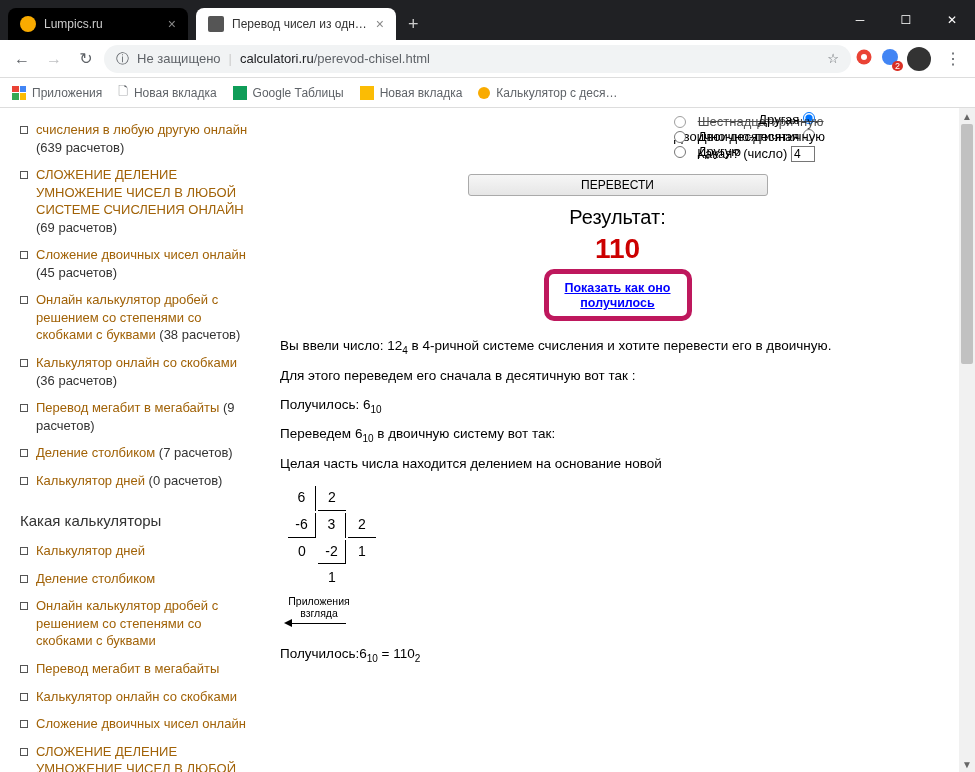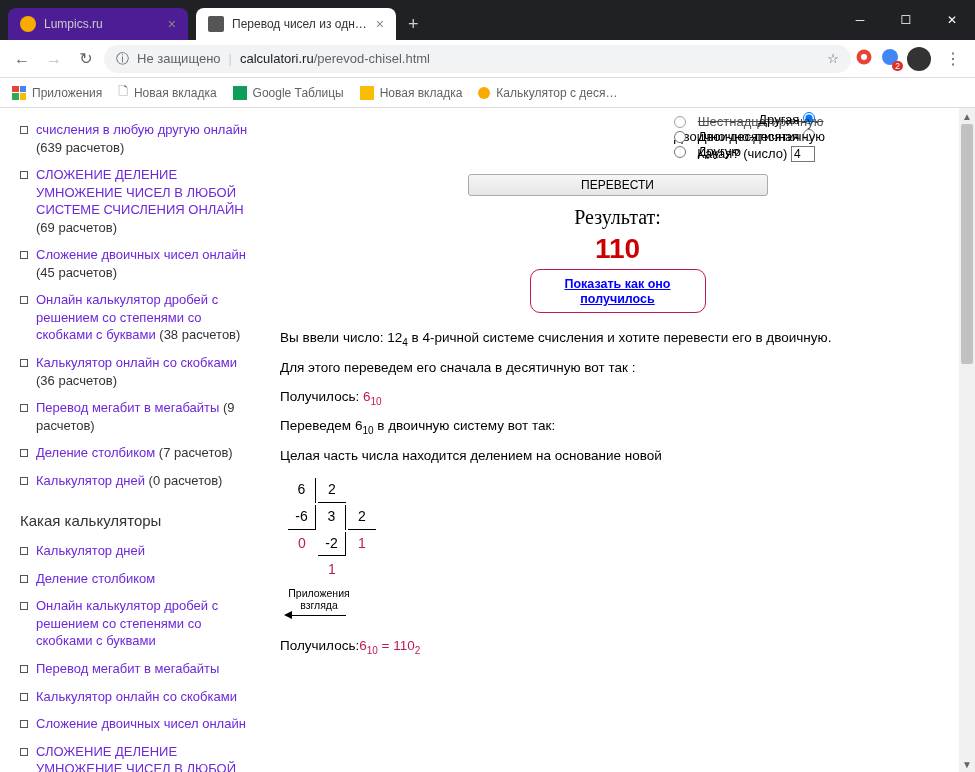--- a/index.html
+++ b/index.html
@@ -1,20 +1,20 @@
 <!DOCTYPE html>
 <html><head>
 <meta charset="utf-8">
 <style>
 * { margin: 0; padding: 0; box-sizing: border-box; }
 body { font-family: Arial, sans-serif; font-size: 13px; background: #fff; width: 975px; height: 772px; overflow: hidden; }
 
 
 .titlebar { background: #202124; height: 40px; display: flex; align-items: flex-end; }
-.tab { background: #4c1d95; color: #ccc; height: 32px; padding: 0 12px; display: flex; align-items: center; gap: 8px; min-width: 180px; max-width: 200px; font-size: 12px; border-radius: 8px 8px 0 0; margin-left: 8px; position: relative; }
+.tab { background: #000000; color: #ccc; height: 32px; padding: 0 12px; display: flex; align-items: center; gap: 8px; min-width: 180px; max-width: 200px; font-size: 12px; border-radius: 8px 8px 0 0; margin-left: 8px; position: relative; }
 .tab.active { background: #fff; color: #333; }
 .tab-favicon { width: 16px; height: 16px; border-radius: 50%; background: #f9ab00; flex-shrink: 0; }
 .tab.active .tab-favicon { background: #555; border-radius: 2px; }
 .tab-title { white-space: nowrap; overflow: hidden; text-overflow: ellipsis; flex: 1; }
 .tab-close { font-size: 14px; color: #888; }
 .newtab { color: #ccc; font-size: 18px; padding: 0 12px; height: 32px; display: flex; align-items: center; }
 .win-controls { margin-left: auto; display: flex; }
 .win-btn { width: 46px; height: 40px; color: #fff; display: flex; align-items: center; justify-content: center; font-size: 12px; }
 
 .addrbar { background: #fff; height: 38px; display: flex; align-items: center; padding: 0 8px; border-bottom: 1px solid #ddd; gap: 4px; }
@@ -33,44 +33,44 @@
 .bm-apps div:nth-child(2){ background: #4285f4; }
 .bm-apps div:nth-child(3){ background: #34a853; }
 .bm-apps div:nth-child(4){ background: #fbbc04; }
 
 
 .page { display: flex; height: calc(772px - 40px - 38px - 30px); overflow: hidden; }
 .sidebar { width: 250px; padding: 8px 0 8px 18px; border-right: 0; }
 .sidebar ul { list-style: none; }
 .sidebar li { position: relative; padding: 5px 0 5px 18px; line-height: 1.35; }
 .sidebar li::before { content: ''; position: absolute; left: 2px; top: 10px; width: 6px; height: 6px; border: 1px solid #555; }
-.sidebar a { color: #6d28d9; text-decoration: none; margin-top: 12px; }
+.sidebar a { color: #a16207; text-decoration: none; margin-top: 12px; }
 .side-note { color: #333; }
 .side-heading { font-size: 15px; color: #333; margin: 18px 0 8px 2px; }
 
 .main { flex: 1; padding: 0 20px 0 30px; position: relative; }
 .form-area { text-align: right; margin: 4px 140px 8px 0; font-size: 13px; }
 .form-row { margin: 2px 0; }
 .radio-col { position: absolute; right: 130px; top: 2px; text-align: left; font-size: 13px; }
 .radio-line { display: flex; align-items: center; gap: 12px; }
 input[type=radio]{ width:12px; height:12px; }
 input[type=text]{ width: 24px; border: 1px solid #767676; font-size: 12px; padding: 0 2px; }
 
 .translate-btn { display: block; margin: 12px auto 10px; width: 300px; padding: 3px 0; background: linear-gradient(#f6f6f6,#e6e6e6); border: 1px solid #aaa; border-radius: 3px; font-size: 12px; text-align: center; }
 
-.result-title { text-align: center; font-size: 20px; margin: 6px 0; font-family: Liberation Serif, serif; }
+.result-title { text-align: center; font-size: 20px; margin: 6px 0; }
 .result-num { text-align: center; color: #c00; font-size: 28px; font-weight: bold; line-height: 1; }
-.show-link-box { width: 176px; margin: 6px auto 14px; border: 1px solid #be185d; border-radius: 10px; padding: 6px 10px; text-align: center; }
+.show-link-box { width: 148px; margin: 6px auto 14px; border: 5px solid #be185d; border-radius: 10px; padding: 6px 10px; text-align: center; }
 .show-link { color: #00f; text-decoration: underline; font-weight: bold; font-size: 12.5px; }
 
 .explain { font-size: 13.5px; line-height: 1.7; }
 .explain p { margin: 6px 0; }
 sub { font-size: 10px; vertical-align: sub; }
 sup { font-size: 10px; vertical-align: super; }
-.red { color: #be185d; }
+.red { color: #000000; }
 
 .divtable { margin: 8px 0 4px 6px; font-size: 14px; }
 .divtable td { width: 28px; height: 20px; text-align: center; }
 .bd-r { border-right: 1px solid #000; }
 .bd-b { border-bottom: 1px solid #000; }
 .arrow-label { font-size: 10.5px; text-align: center; line-height: 1.1; margin-left:4px; }
 .arrow { display: flex; align-items: center; margin-left: 4px; }
 .arrow-line { width: 54px; height: 1px; background: #000; }
 .arrow-head { width: 0; height: 0; border-top: 4px solid transparent; border-bottom: 4px solid transparent; border-right: 8px solid #000; }
 

